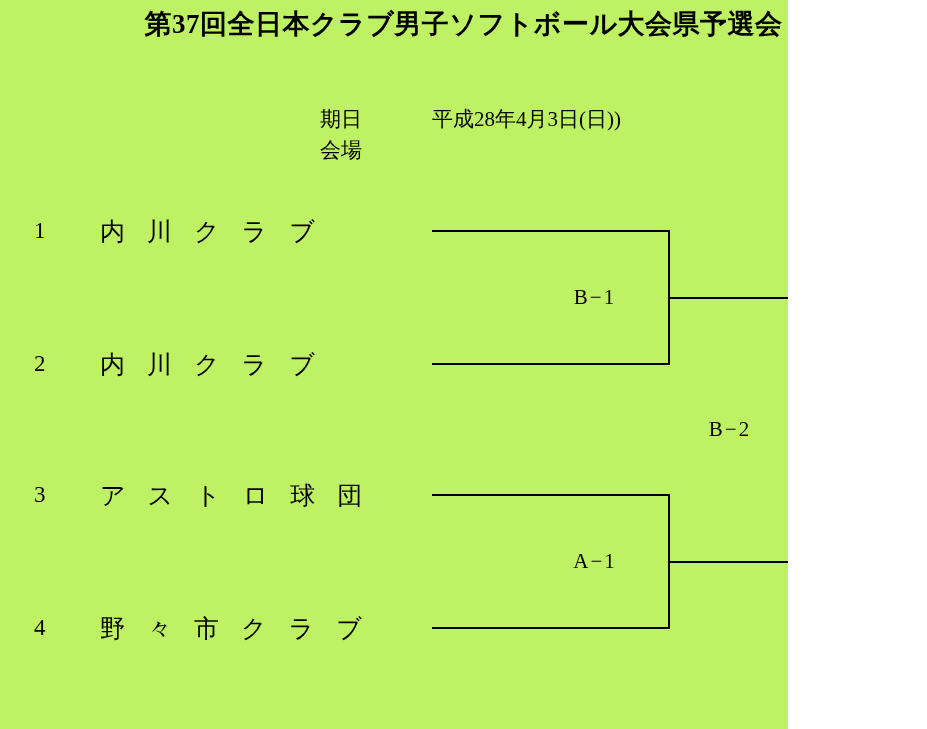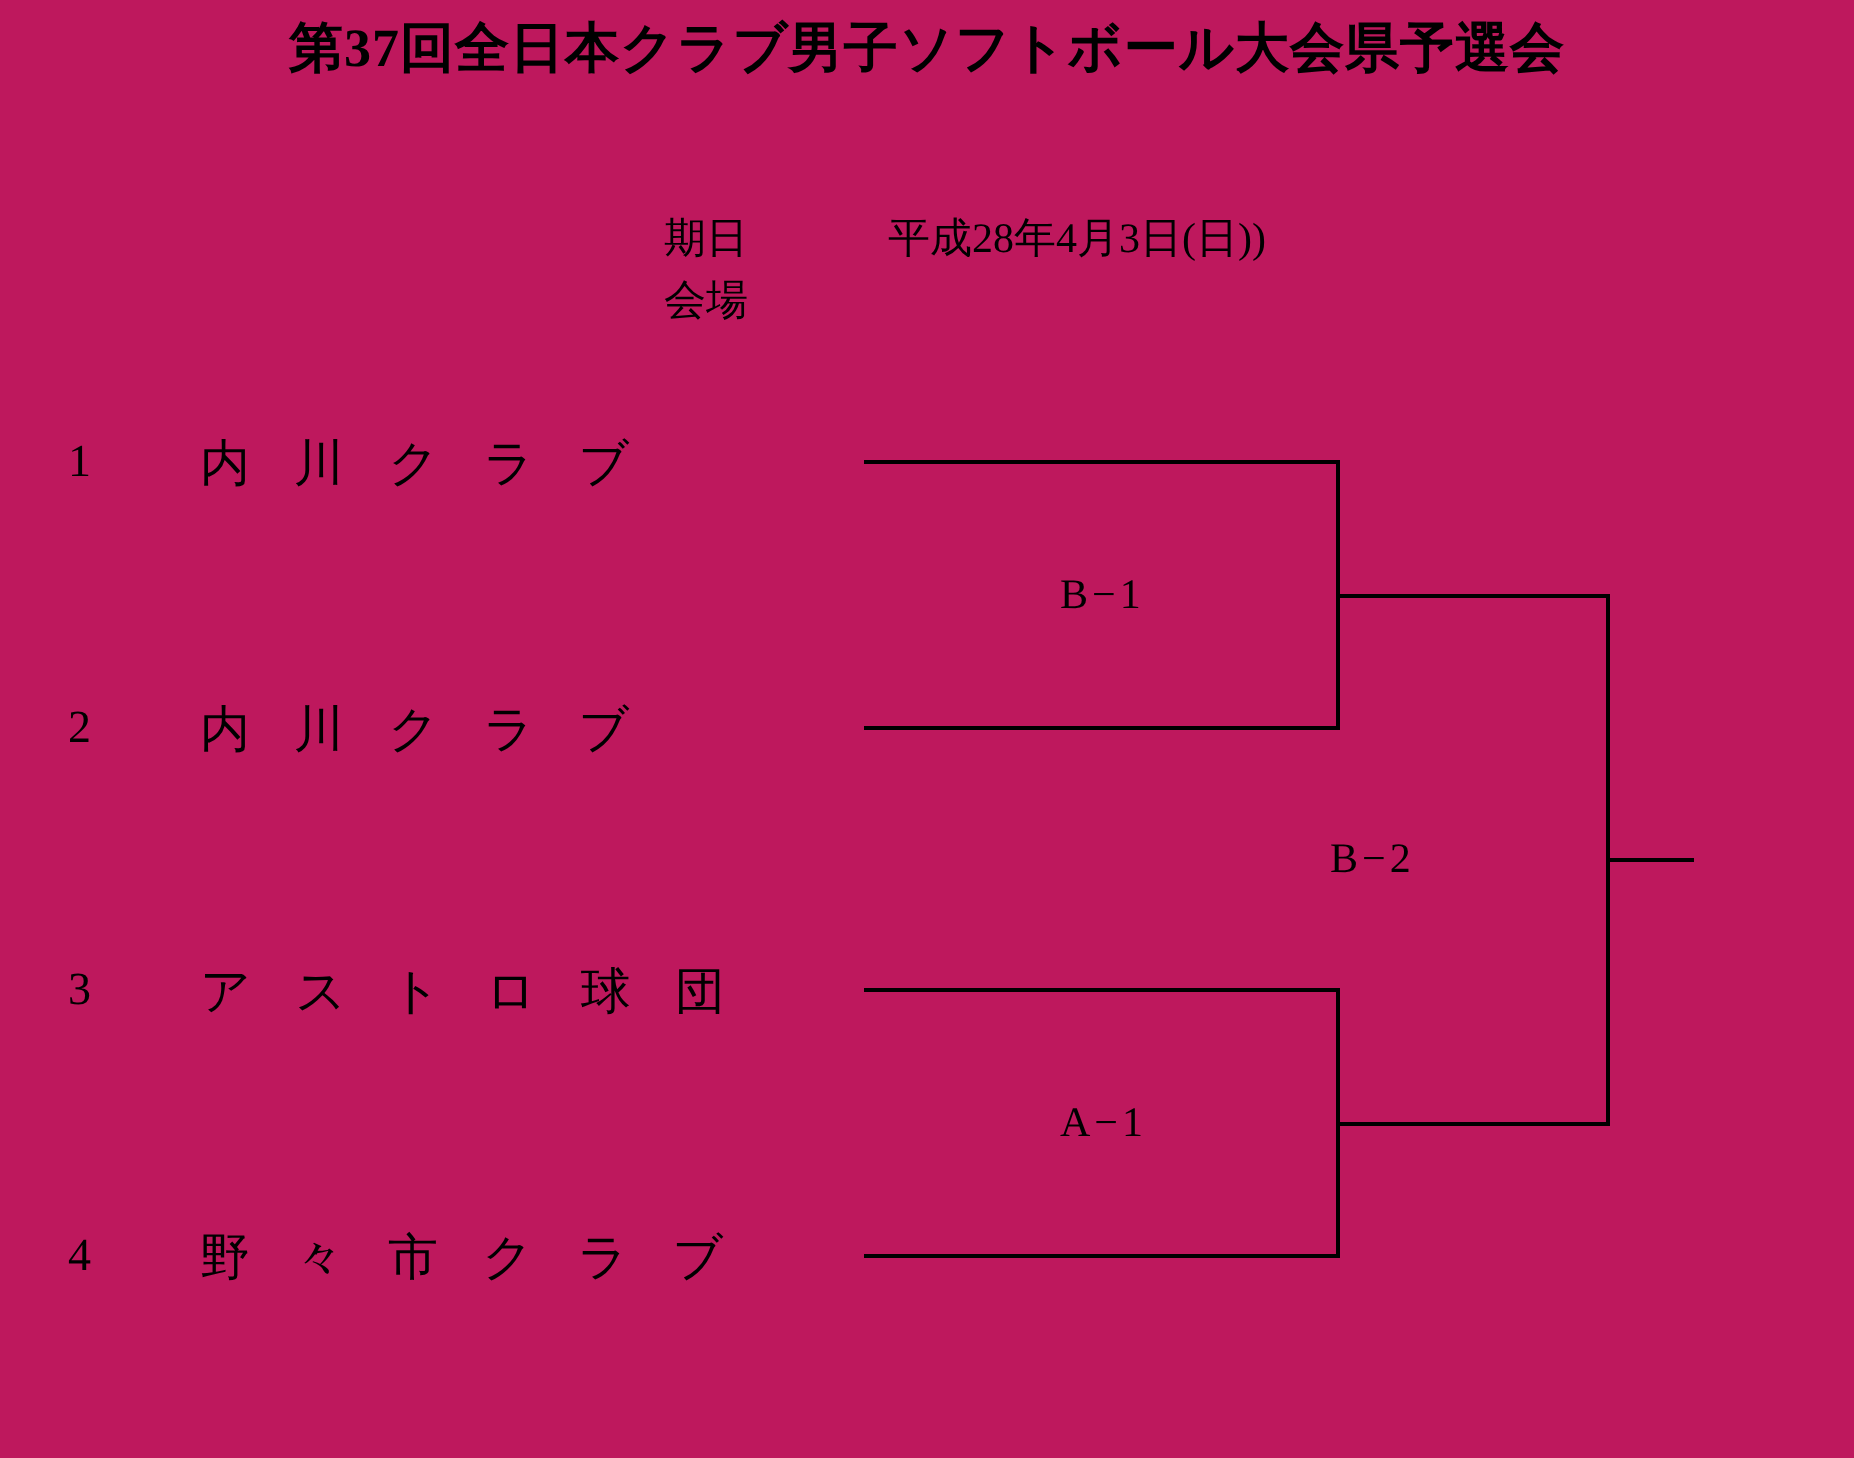--- a/index.html
+++ b/index.html
@@ -6,43 +6,43 @@
     margin: 0;
     padding: 0;
     background: #ffffff;
   }
   body {
     font-family: "Liberation Serif", "DejaVu Serif", serif;
     color: #000000;
   }
   #page {
     position: relative;
-    width: 927px;
+    width: 788px;
     height: 729px;
-    background: #be185d;
+    background: #bef264;
     overflow: hidden;
   }
 
   
   #title {
     position: absolute;
     left: 0;
     top: 6px;
     width: 927px;
     text-align: center;
     font-size: 27px;
     font-weight: bold;
     letter-spacing: 0.5px;
     white-space: nowrap;
   }
 
   
   #info {
     position: absolute;
-    left: 332px;
+    left: 320px;
     top: 68px;
     font-size: 21px;
     line-height: 31px;
   }
   .info-row {
     display: flex;
     align-items: baseline;
     white-space: nowrap;
   }
   .info-label {
@@ -90,21 +90,21 @@
     width: 0;
     border-left: 2px solid #000000;
   }
 
   
   .match-label {
     position: absolute;
     font-size: 21px;
     letter-spacing: 2px;
     white-space: nowrap;
-    text-align: left;
+    text-align: center;
   }
 </style>
 </head>
 <body>
 
 <div id="page">
 
   <div id="title">第37回全日本クラブ男子ソフトボール大会県予選会</div>
 
   <div id="info">

